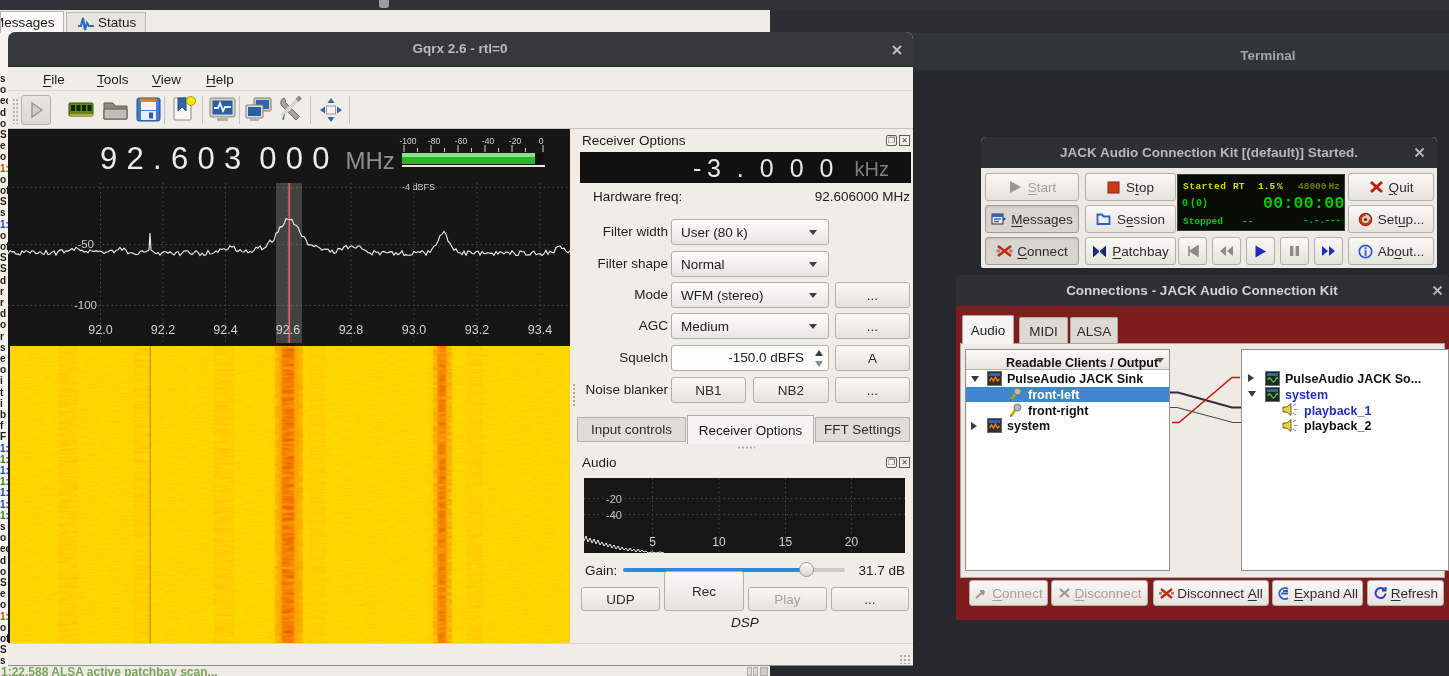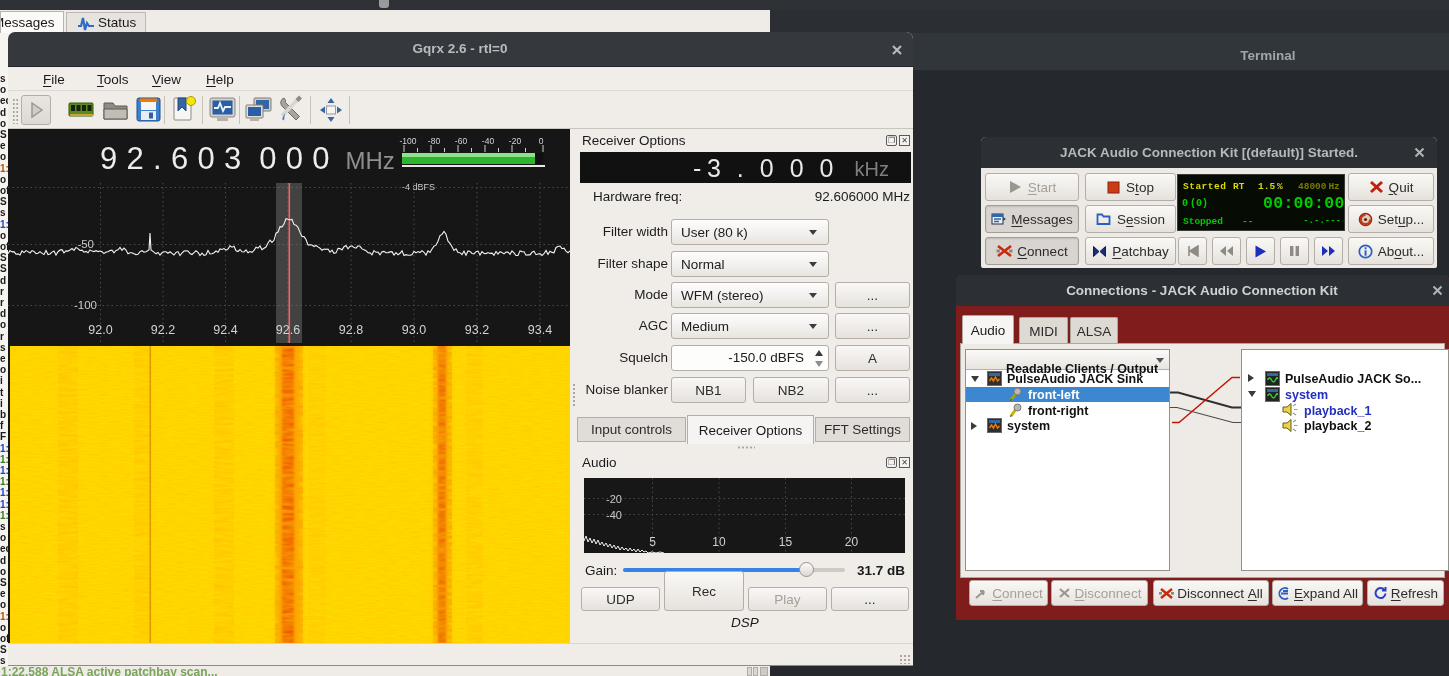--- a/index.html
+++ b/index.html
@@ -335,21 +335,21 @@
         <text x="201.5" y="68">15</text>
         <text x="267.5" y="68">20</text>
     </g>
   </svg>
 </div>
 
 <div class="abs" style="left:585px;top:563px;font-size:13.5px;color:#1a1a1a;z-index:21;">Gain:</div>
 <div class="abs" style="left:623px;top:568px;width:222px;height:4px;background:#cdc9c3;border-radius:2px;z-index:21;"></div>
 <div class="abs" style="left:623px;top:568px;width:183px;height:4px;background:#3584e4;border-radius:2px;z-index:21;"></div>
 <div class="abs" style="left:799px;top:562px;width:15px;height:15px;background:linear-gradient(#fbfaf9,#dcd8d3);border:1px solid #99948d;border-radius:8px;z-index:22;"></div>
-<div class="abs" style="left:820px;top:563px;width:85px;text-align:right;font-size:13.5px;color:#1a1a1a;z-index:21;font-weight:bold;">31.7 dB</div>
+<div class="abs" style="left:820px;top:563px;width:85px;text-align:right;font-size:13.5px;color:#1a1a1a;z-index:21;">31.7 dB</div>
 
 <div class="btn" style="left:581px;top:587px;width:79px;height:24px;z-index:21;">UDP</div>
 <div class="btn" style="left:664px;top:571px;width:80px;height:40px;z-index:21;">Rec</div>
 <div class="btn dis" style="left:748px;top:587px;width:79px;height:24px;z-index:21;">Play</div>
 <div class="btn" style="left:831px;top:587px;width:78px;height:24px;z-index:21;">...</div>
 <div class="abs" style="left:700px;top:615px;width:90px;text-align:center;font-size:13.5px;font-style:italic;color:#1a1a1a;z-index:21;">DSP</div>
 
 <div class="abs" style="left:981px;top:137px;width:456px;height:131px;z-index:30;background:#edeae6;border-radius:5px 5px 2px 2px;">
   <div class="abs" style="left:0;top:0;width:456px;height:31px;background:#2c3034;border-radius:5px 5px 0 0;"></div>
   <div class="abs" style="left:78px;top:8px;width:300px;text-align:center;color:#b6b8ba;font-weight:bold;font-size:13.5px;">JACK Audio Connection Kit [(default)] Started.</div>
@@ -461,21 +461,21 @@
       <path d="M2.5 2.5 L10.5 10.5 M10.5 2.5 L2.5 10.5" stroke="#b2b4b6" stroke-width="2"></path>
     </svg>
 
   <div class="abs" style="left:6px;top:40px;width:52px;height:29px;background:#f7f5f3;border:1px solid #aca79f;border-bottom:none;border-radius:2px 2px 0 0;display:flex;align-items:center;justify-content:center;font-size:13.5px;color:#1a1a1a;z-index:3;">Audio</div>
   <div class="abs" style="left:63px;top:42px;width:49px;height:27px;background:#ddd9d3;border:1px solid #aca79f;border-bottom:none;border-radius:2px 2px 0 0;display:flex;align-items:center;justify-content:center;font-size:13.5px;color:#2c2c2c;">MIDI</div>
   <div class="abs" style="left:114px;top:42px;width:48px;height:27px;background:#ddd9d3;border:1px solid #aca79f;border-bottom:none;border-radius:2px 2px 0 0;display:flex;align-items:center;justify-content:center;font-size:13.5px;color:#2c2c2c;">ALSA</div>
   <div class="abs" style="left:4px;top:68px;width:485px;height:235px;border:1px solid #aca79f;background:#eeebe7;z-index:2;"></div>
 
   <div class="abs" style="left:9px;top:74px;width:205px;height:222px;background:#ffffff;border:1px solid #948f88;z-index:4;overflow:hidden;font-weight:bold;font-size:12.5px;color:#111;">
     <div class="abs" style="left:0;top:0;width:203px;height:20px;background:linear-gradient(#fbfaf9,#e8e4df);border-bottom:1px solid #b6b1aa;">
-      <div class="abs" style="left:4px;top:12px;white-space:nowrap;padding-left:36px;">Readable Clients / Output&nbsp;</div>
+      <div class="abs" style="left:4px;top:6px;white-space:nowrap;padding-left:36px;">Readable Clients / Output&nbsp;</div>
       <div class="abs" style="right:5px;top:8px;width:0;height:0;border-left:4px solid transparent;border-right:4px solid transparent;border-top:5px solid #555;"></div>
     </div>
     <div class="abs" style="left:5px;top:26px;width:0;height:0;border-left:4.5px solid transparent;border-right:4.5px solid transparent;border-top:6px solid #3a3a3a;"></div>
     <svg class="abs" style="left:21px;top:21px;" width="15" height="15" viewBox="0 0 15 15">
         <rect x="0.5" y="0.5" width="14" height="14" fill="#2f2f2f" stroke="#6a6a6a"></rect>
         <rect x="2" y="2" width="11" height="3" fill="#3465a4"></rect>
         <path d="M2.5 10 l2 -3 l2 3 l2 -4 l2 4 l2 -2" stroke="#f57900" stroke-width="1.4" fill="none"></path>
       </svg>
     <div class="abs" style="left:41px;top:22px;">PulseAudio JACK Sink</div>
     <div class="abs" style="left:0;top:36.5px;width:203px;height:15.5px;background:#3c87d0;"></div>

